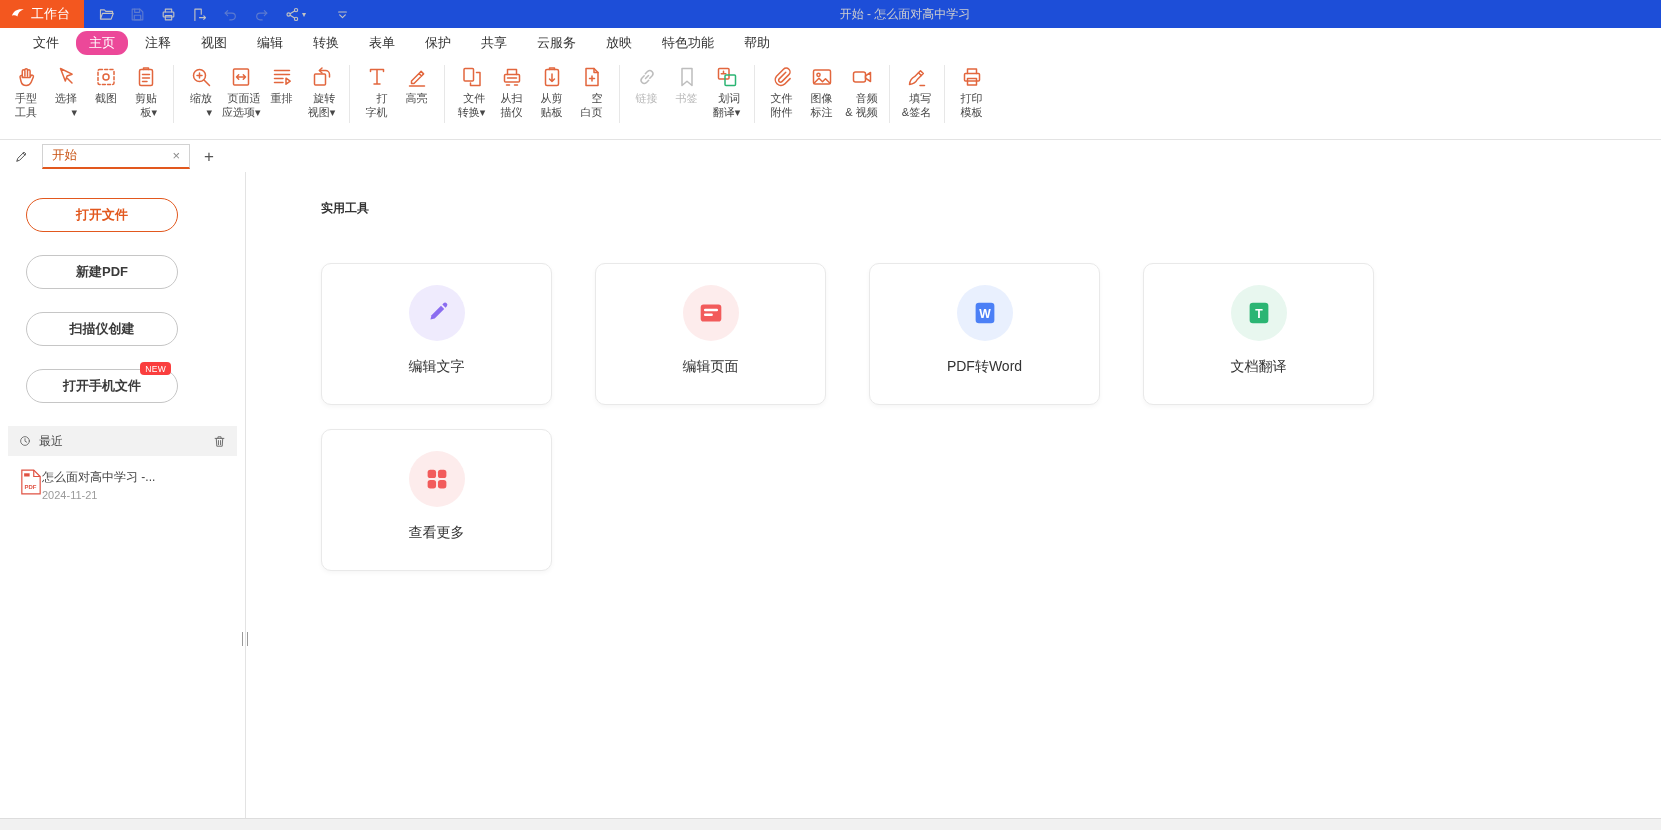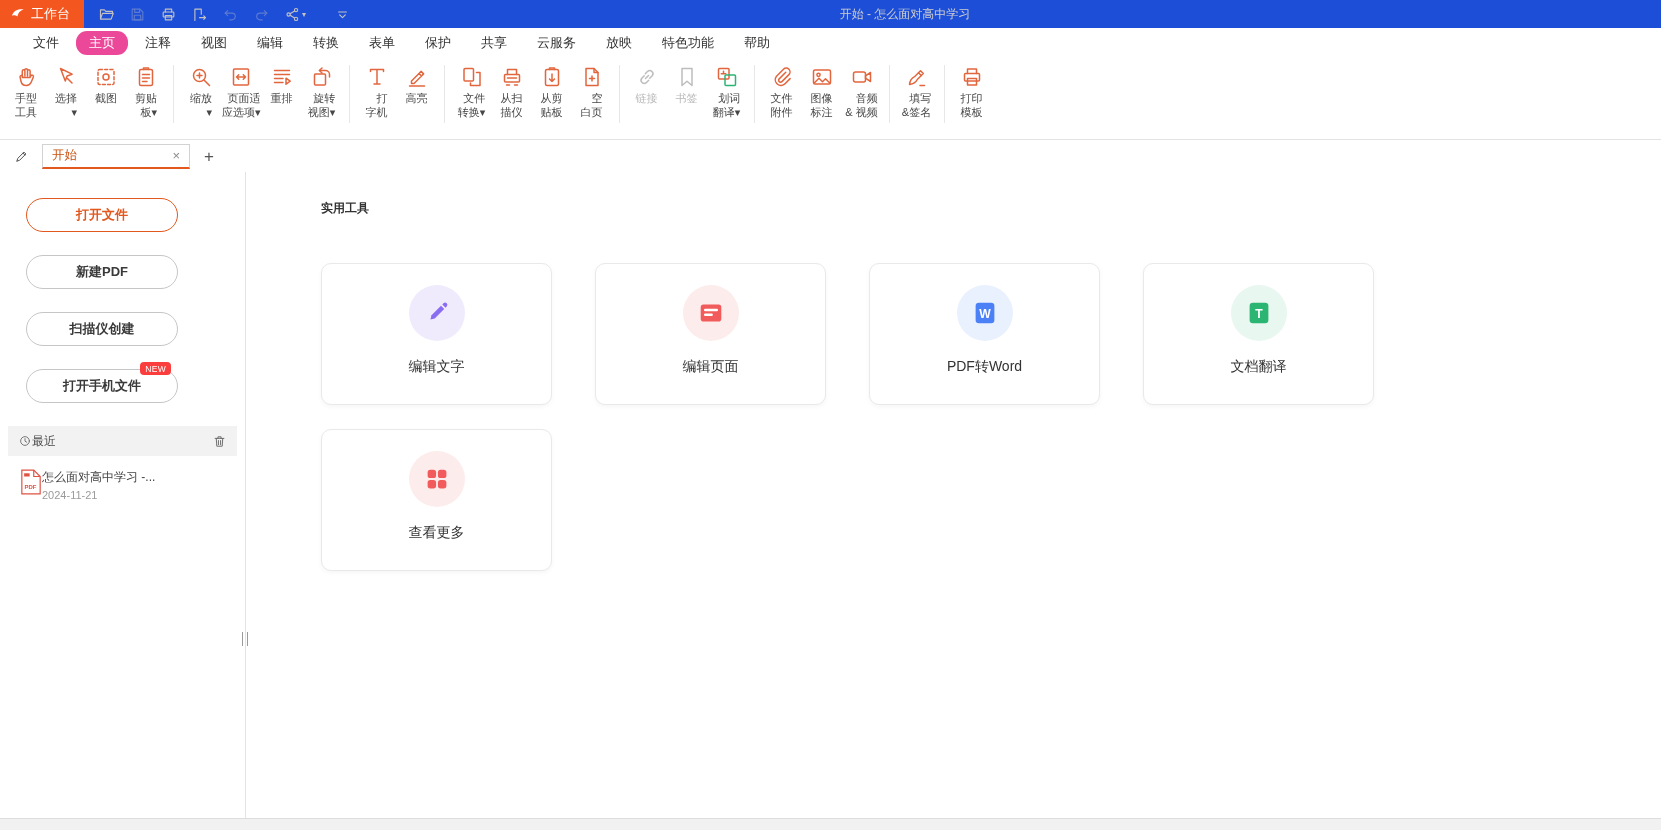--- a/index.html
+++ b/index.html
@@ -40,21 +40,21 @@
 .tab{width:148px;height:25px;border:1px solid #d2d2d2;border-bottom:2px solid #e2581e;background:#fff;display:flex;align-items:center;justify-content:space-between;padding:0 9px;margin-left:12px;font-size:12.5px;color:#c8500f;cursor:pointer}
 .tab-close{color:#8a8a8a;font-size:13px;line-height:1;cursor:pointer}
 .newtab{margin-left:14px;font-size:17px;color:#555;cursor:pointer;line-height:1}
 
 
 .content{display:flex;height:646px;background:#fff}
 .sidebar{width:245px;padding-top:26px;flex:none}
 .side-btn{width:152px;height:34px;margin:0 0 23px 26px;border:1px solid #c6c6c6;border-radius:17px;display:flex;align-items:center;justify-content:center;font-size:13px;font-weight:700;color:#3a3a3a;position:relative;cursor:pointer;background:#fff}
 .side-btn.primary{border-color:#e2581e;color:#e2581e}
 .badge{position:absolute;top:-8px;right:6px;background:#fa3e3e;color:#fff;font-size:8.5px;font-weight:400;padding:1.5px 5px;border-radius:4px;letter-spacing:.3px}
-.recent-header{margin:14px 8px 0;height:30px;background:#f2f2f2;display:flex;align-items:center;padding:0 10px;font-size:12px;color:#4a4a4a}
+.recent-header{margin:14px 8px 0;height:30px;background:#f2f2f2;display:flex;align-items:center;gap:7px;padding:0 10px;font-size:12px;color:#4a4a4a}
 .recent-header .licon{width:14px;height:14px;color:#666}
 .trash-btn{margin-left:auto;cursor:pointer;color:#666;display:flex}
 .trash-btn .licon{width:15px;height:15px}
 .recent-item{display:flex;gap:0;padding:13px 10px 0 20px;cursor:pointer;align-items:flex-start}
 .pdficon{width:22px;height:26px;flex:none}
 .rname{font-size:12px;color:#444;max-width:165px;white-space:nowrap;overflow:hidden}
 .rdate{font-size:11px;color:#9b9b9b;margin-top:3px}
 .divider{width:1px;background:#e3e3e3;position:relative;flex:none}
 .divider .handle{position:absolute;top:460px;left:-3px;width:6px;height:14px;border-left:1.5px solid #9a9a9a;border-right:1.5px solid #9a9a9a;cursor:col-resize}
 

